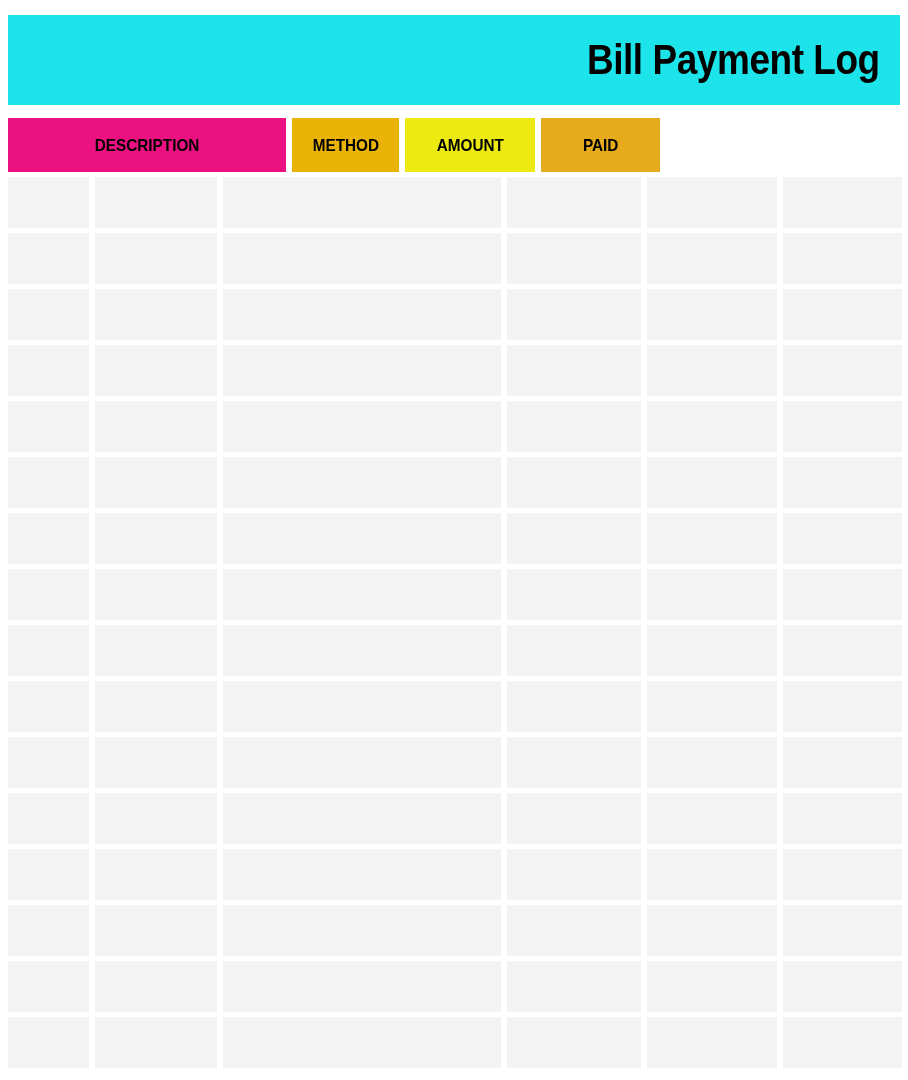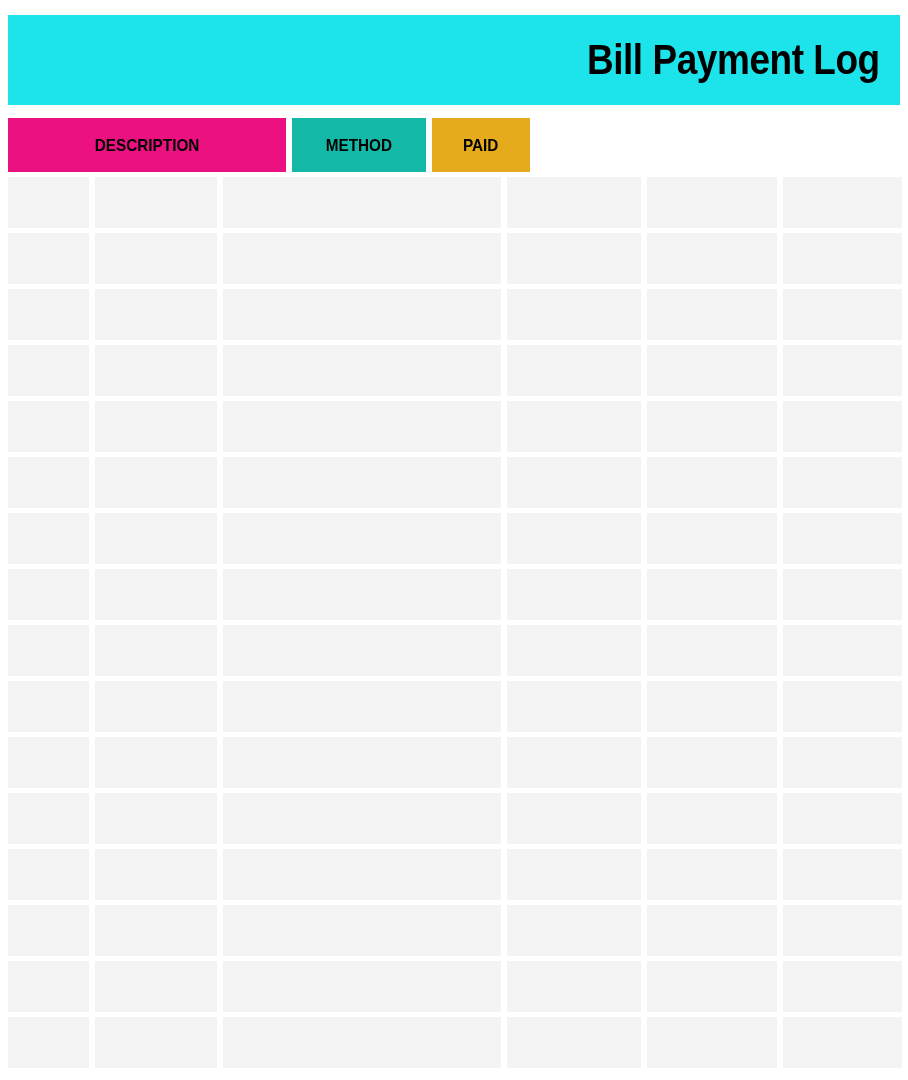--- a/index.html
+++ b/index.html
@@ -105,24 +105,27 @@
 
   <div id="title-banner" style="background: rgb(28, 228, 234); justify-content: flex-end;">
     <span id="title-text" style="color: rgb(0, 0, 0);">Bill Payment Log</span>
   </div>
 
   <div id="table">
     <div class="row" id="header-row">
         <div class="cell col-description" style="width: 278px; background: rgb(236, 17, 128);">
           <span class="head-label">DESCRIPTION</span>
         </div>
-        <div class="cell col-method" style="width: 134px; background: #14b8a6;">
+        <div class="cell col-method" style="width: 107px; background: #eab308;">
           <span class="head-label">METHOD</span>
         </div>
-        <div class="cell col-paid" style="width: 98px; background: rgb(229, 171, 28);">
+        <div class="cell col-amount" style="width: 130px; background: rgb(237, 234, 18);">
+          <span class="head-label">AMOUNT</span>
+        </div>
+        <div class="cell col-paid" style="width: 119px; background: rgb(229, 171, 28);">
           <span class="head-label">PAID</span>
         </div>
       </div>
     <div id="body-rows">
         <div class="row body-row">
           <div class="cell col-date" style="width: 81px; background: rgb(243, 243, 243);"></div>
           <div class="cell col-category" style="width: 122px; background: rgb(243, 243, 243);"></div>
           <div class="cell col-description" style="width: 278px; background: rgb(243, 243, 243);"></div>
           <div class="cell col-method" style="width: 134px; background: rgb(243, 243, 243);"></div>
           <div class="cell col-amount" style="width: 130px; background: rgb(243, 243, 243);"></div>

